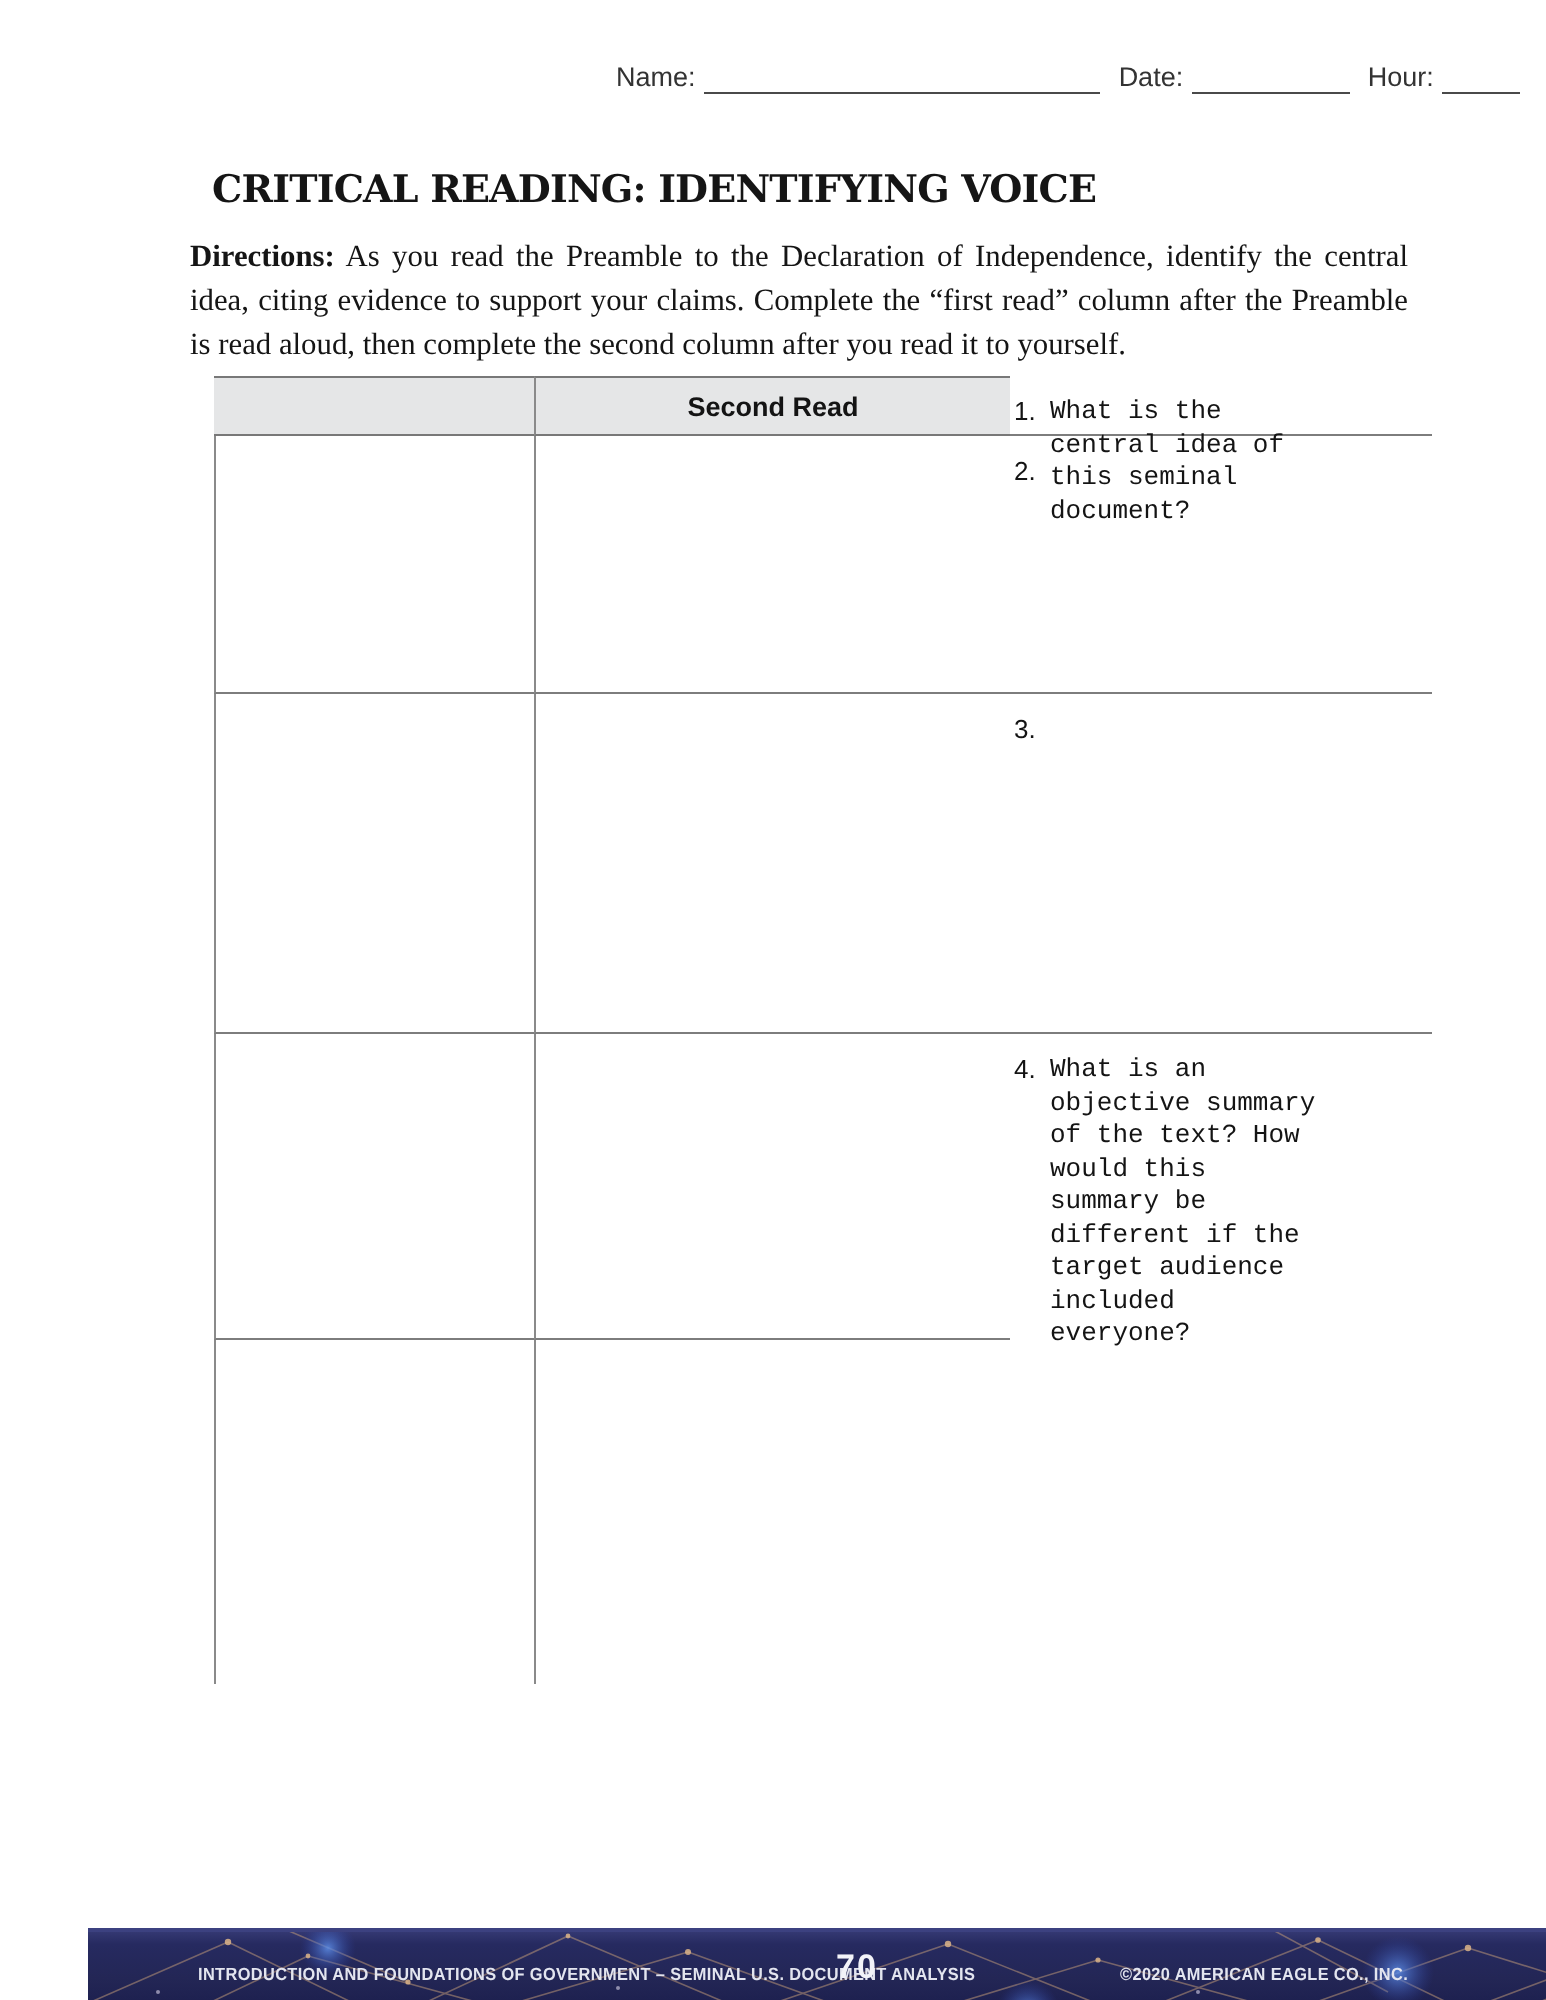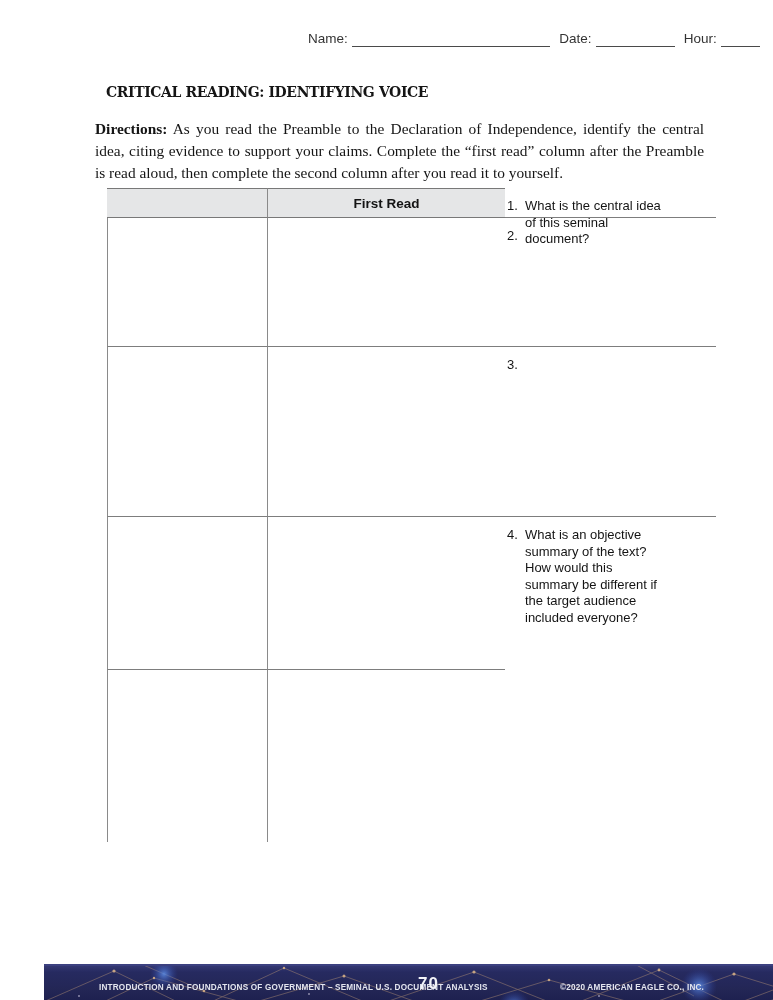--- a/index.html
+++ b/index.html
@@ -11,39 +11,39 @@
             font-size:13.5px;color:#333;}
   .name-row .lbl{white-space:nowrap;padding-right:4px;line-height:16px;}
   .blank{border-bottom:1.4px solid #4a4a4a;height:15px;}
   .blank.name{width:213px;margin-right:9px;}
   .blank.date{width:85px;margin-right:9px;}
   .blank.hour{width:42px;}
 
   
   .doc-title{position:absolute;left:62px;top:84px;width:640px;
              font-family:"DejaVu Serif","Liberation Serif",serif;
-             font-weight:bold;font-size:14px;letter-spacing:-0.4px;color:#151515;}
+             font-weight:bold;font-size:19px;letter-spacing:-0.4px;color:#151515;}
   .directions{position:absolute;left:51px;top:118px;width:609px;
               font-family:"Liberation Serif",serif;font-size:15.4px;line-height:22px;
               text-align:justify;color:#151515;}
   .directions b{font-weight:bold;}
 
   
   .grid{position:absolute;left:63px;top:188px;width:609px;
         display:grid;grid-template-columns:160px 238px 211px;
         grid-template-rows:30px 129px 170px 153px 172px;}
   .cell{box-sizing:border-box;}
   .hdr{background:#e5e6e7;border-top:1px solid #787878;border-bottom:1px solid #787878;
        display:flex;align-items:center;justify-content:center;
        font-weight:bold;font-size:13.5px;color:#141414;}
   .vline{border-left:1px solid #8a8a8a;}
   .rowline{border-bottom:1px solid #7d7d7d;}
   .qcell{display:flex;padding:10px 6px 0 2px;font-size:13px;line-height:16.5px;color:#141414;}
   .qnum{width:18px;flex:0 0 18px;}
-  .qtext{flex:1;max-width:137px;}
+  .qtext{flex:1;max-width:137px;font-family:Liberation Mono, monospace;}
   .answer{background:#ffffff;}
 
   
   .footer{position:absolute;left:0;bottom:0;width:773px;height:36px;
           background:linear-gradient(180deg,#343872 0%,#262a60 18%,#232655 70%,#1e2150 100%);
           border-top:2px solid #3c4180;box-sizing:border-box;overflow:hidden;}
   .footer svg{position:absolute;left:0;top:0;}
   .foot-text{position:absolute;z-index:2;color:#e3e5ef;font-weight:bold;white-space:nowrap;}
   .foot-course{left:55px;top:16px;font-size:8.8px;letter-spacing:0.2px;
                transform:scaleX(.93);transform-origin:left center;}
@@ -66,21 +66,21 @@
     <span class="blank hour"></span>
   </div>
 
   <div class="doc-title">CRITICAL READING: IDENTIFYING VOICE</div>
 
   <div class="directions"><b>Directions:</b><span> As you read the Preamble to the Declaration of Independence, identify the central idea, citing evidence to support your claims. Complete the “first read” column after the Preamble is read aloud, then complete the second column after you read it to yourself.</span></div>
 
   <div class="grid">
 
     <div class="cell hdr"></div>
-    <div class="cell hdr vline">First Read</div>
+    <div class="cell hdr vline">Second Read</div>
 
     <div class="cell rowline qcell">
       <span class="qnum">1.</span>
       <span class="qtext">What is the central idea of this seminal document?</span>
     </div>
     <div class="cell rowline vline answer"></div>
     <div class="cell rowline vline answer"></div>
 
     <div class="cell rowline qcell">
       <span class="qnum">2.</span>

